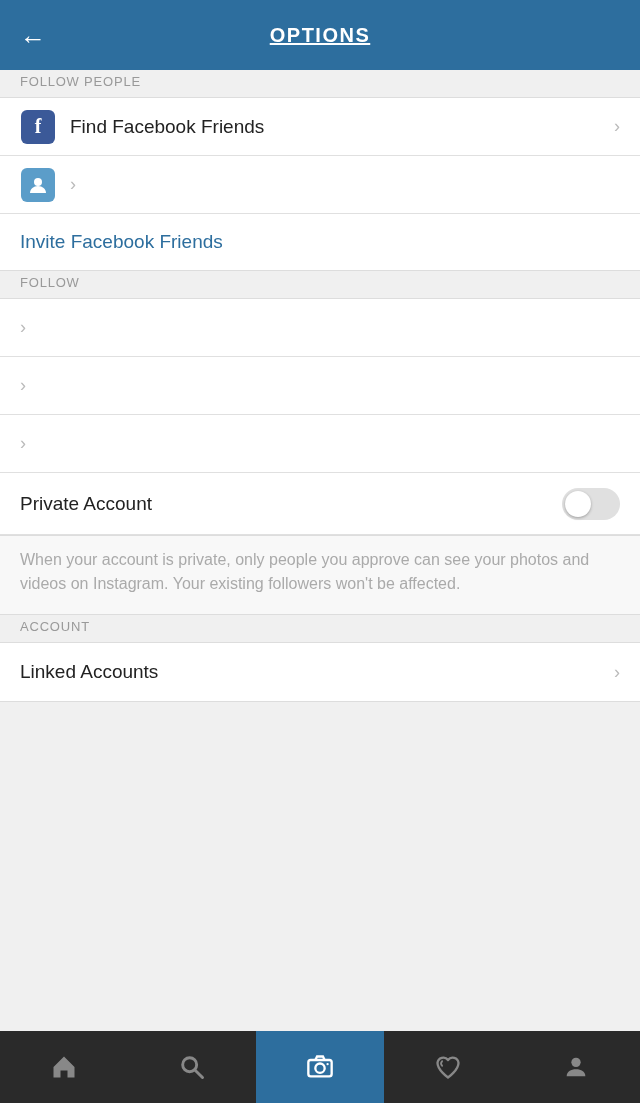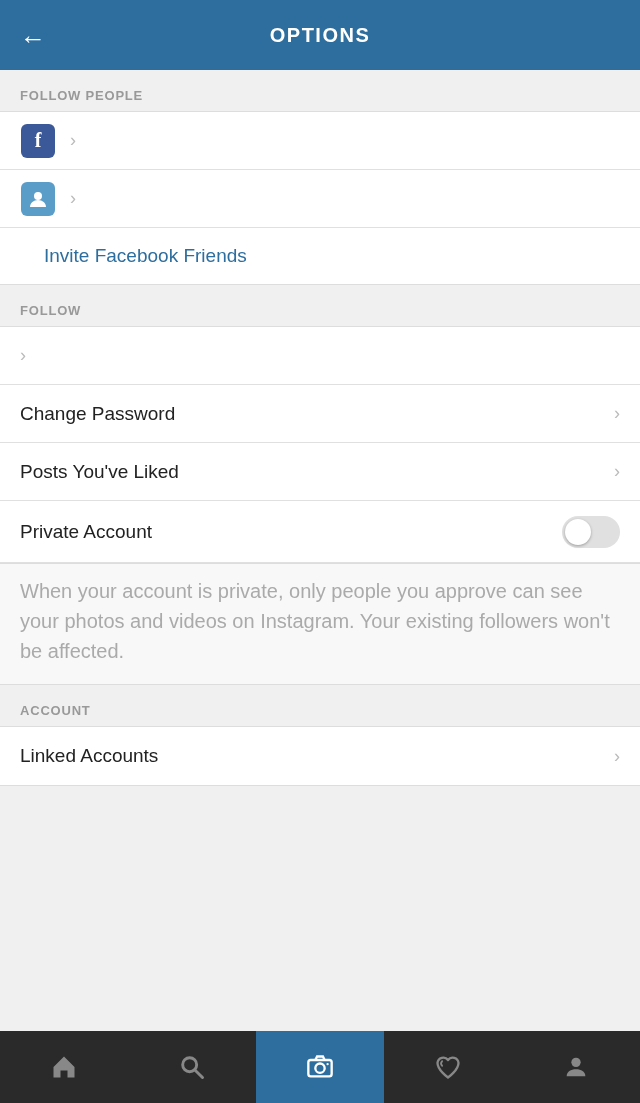--- a/index.html
+++ b/index.html
@@ -26,29 +26,30 @@
       left: 20px;
       color: white;
       font-size: 26px;
       cursor: pointer;
     }
     .header-title {
       color: white;
       font-size: 20px;
       font-weight: bold;
       letter-spacing: 1.5px;
+      text-decoration: underline;
     }
 
     
     .section-header {
-      padding: 18px 20px 8px 20px;
+      padding: 4px 20px 8px 20px;
       font-size: 13px;
       color: #999;
       letter-spacing: 0.8px;
-      font-weight: 700;
+      font-weight: 400;
       background: #f0f0f0;
     }
 
     
     .list-section {
       background: white;
       border-top: 1px solid #ddd;
       border-bottom: 1px solid #ddd;
     }
 
@@ -121,21 +122,20 @@
     }
 
     
     .invite-item {
       display: flex;
       align-items: center;
       padding: 0 20px;
       height: 56px;
       background: white;
       cursor: pointer;
-      margin-left: 24px;
     }
 
     
     .toggle-container {
       display: flex;
       align-items: center;
       padding: 0 20px;
       height: 62px;
       background: white;
       border-bottom: 1px solid #e0e0e0;
@@ -160,21 +160,21 @@
       width: 26px;
       height: 26px;
       background: white;
       border-radius: 50%;
       box-shadow: 0 1px 3px rgba(0,0,0,0.3);
     }
 
     
     .private-desc {
       padding: 12px 20px 18px 20px;
-      font-size: 20px;
+      font-size: 16px;
       color: #aaa;
       line-height: 1.5;
       background: #f8f8f8;
       border-bottom: 1px solid #ddd;
     }
 
     
     .bottom-nav {
       position: absolute;
       bottom: 0;
@@ -212,20 +212,21 @@
 </div>
 
 <div class="section-header">FOLLOW PEOPLE</div>
 
 <div class="list-section">
 
   <div class="list-item">
     <div class="list-item-icon">
       <div class="facebook-icon">f</div>
     </div>
+    <span class="list-item-label">Find Facebook Friends</span>
     <span class="chevron">›</span>
   </div>
 
   <div class="list-item">
     <div class="list-item-icon">
       <div class="contact-icon">
         <svg width="20" height="20" viewBox="0 0 20 20" fill="white">
           <circle cx="10" cy="7" r="4"></circle>
           <path d="M2 18c0-4 3.6-7 8-7s8 3 8 7"></path>
         </svg>
@@ -241,26 +242,24 @@
 
 <div class="section-header">FOLLOW</div>
 
 <div class="list-section">
 
   <div class="list-item">
     <span class="chevron">›</span>
   </div>
 
   <div class="list-item">
-    <span class="list-item-label">Change Password</span>
-    <span class="chevron">›</span>
-  </div>
-
-  <div class="list-item">
-    <span class="list-item-label">Posts You've Liked</span>
+    <span class="chevron">›</span>
+  </div>
+
+  <div class="list-item">
     <span class="chevron">›</span>
   </div>
 
   <div class="toggle-container">
     <span class="toggle-label">Private Account</span>
     <div class="toggle">
       <div class="toggle-knob"></div>
     </div>
   </div>
 </div>

